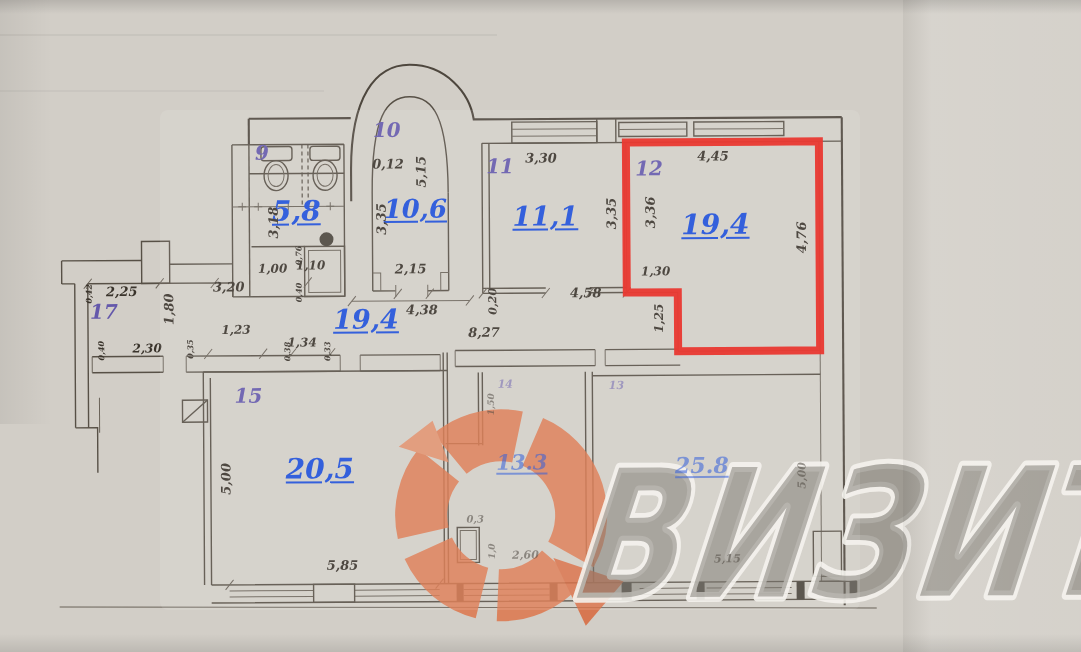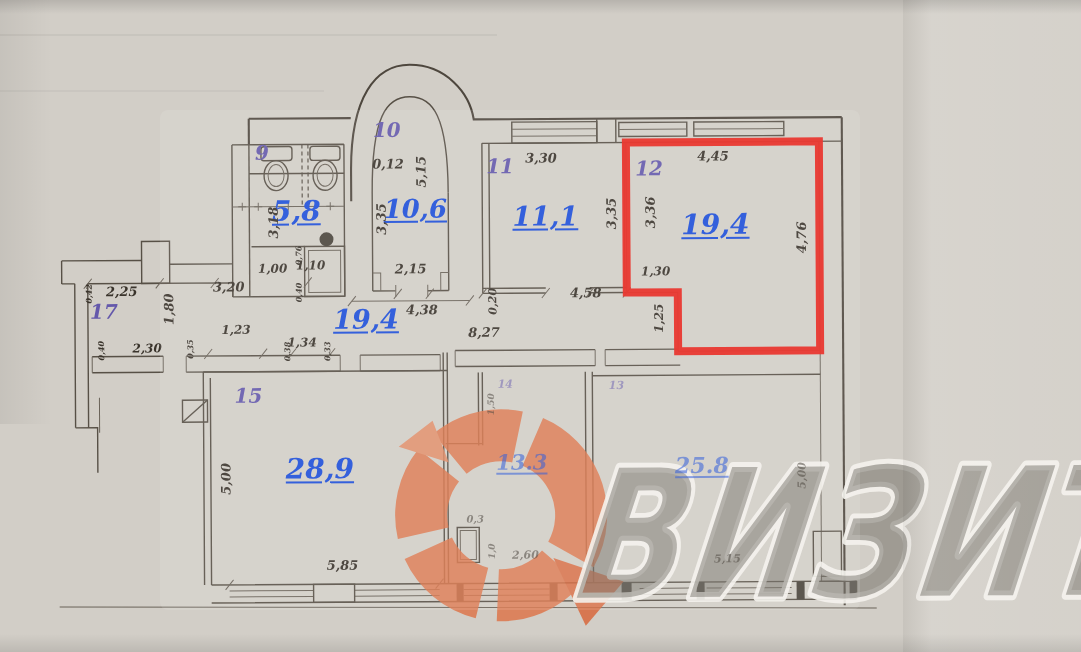--- a/index.html
+++ b/index.html
@@ -173,21 +173,21 @@
         <span class="lbl room-number" style="left: 650px; top: 169px; font-size: 20px;">12</span>
         <span class="lbl room-number" style="left: 248px; top: 394px; font-size: 20px;">15</span>
         <span class="lbl room-number" style="left: 104px; top: 309px; font-size: 20px;">17</span>
         <span class="lbl room-number faint" style="left: 497px; top: 384px; font-size: 11px; margin-left: 8px;">14</span>
         <span class="lbl room-number faint" style="left: 616px; top: 386px; font-size: 11px;">13</span>
         <span class="lbl area" style="left: 297px; top: 210px; font-size: 28px;">5,8</span>
         <span class="lbl area" style="left: 416px; top: 208px; font-size: 26px;">10,6</span>
         <span class="lbl area" style="left: 546px; top: 216px; font-size: 27px;">11,1</span>
         <span class="lbl area" style="left: 716px; top: 226px; font-size: 28px;">19,4</span>
         <span class="lbl area" style="left: 366px; top: 318px; font-size: 27px;">19,4</span>
-        <span class="lbl area" style="left: 319px; top: 468px; font-size: 28px;">28,9</span>
+        <span class="lbl area" style="left: 319px; top: 468px; font-size: 28px;">20,5</span>
         <span class="lbl area faint" style="left: 521px; top: 462px; font-size: 21px;">13.3</span>
         <span class="lbl area faint" style="left: 701px; top: 466px; font-size: 22px;">25.8</span>
         <span class="lbl dimension" style="left: 389px; top: 163px; font-size: 13px;">0,12</span>
         <span class="lbl dimension v" style="left: 422px; top: 171px; font-size: 13px;">5,15</span>
         <span class="lbl dimension v" style="left: 382px; top: 218px; font-size: 13px;">3,35</span>
         <span class="lbl dimension" style="left: 411px; top: 268px; font-size: 13px;">2,15</span>
         <span class="lbl dimension v" style="left: 274px; top: 221px; font-size: 13px;">3,18</span>
         <span class="lbl dimension" style="left: 311px; top: 244px; font-size: 12px; margin-top: 20px;">1,10</span>
         <span class="lbl dimension v" style="left: 299px; top: 254px; font-size: 8px;">0,76</span>
         <span class="lbl dimension v" style="left: 299px; top: 291px; font-size: 8px;">0,40</span>

